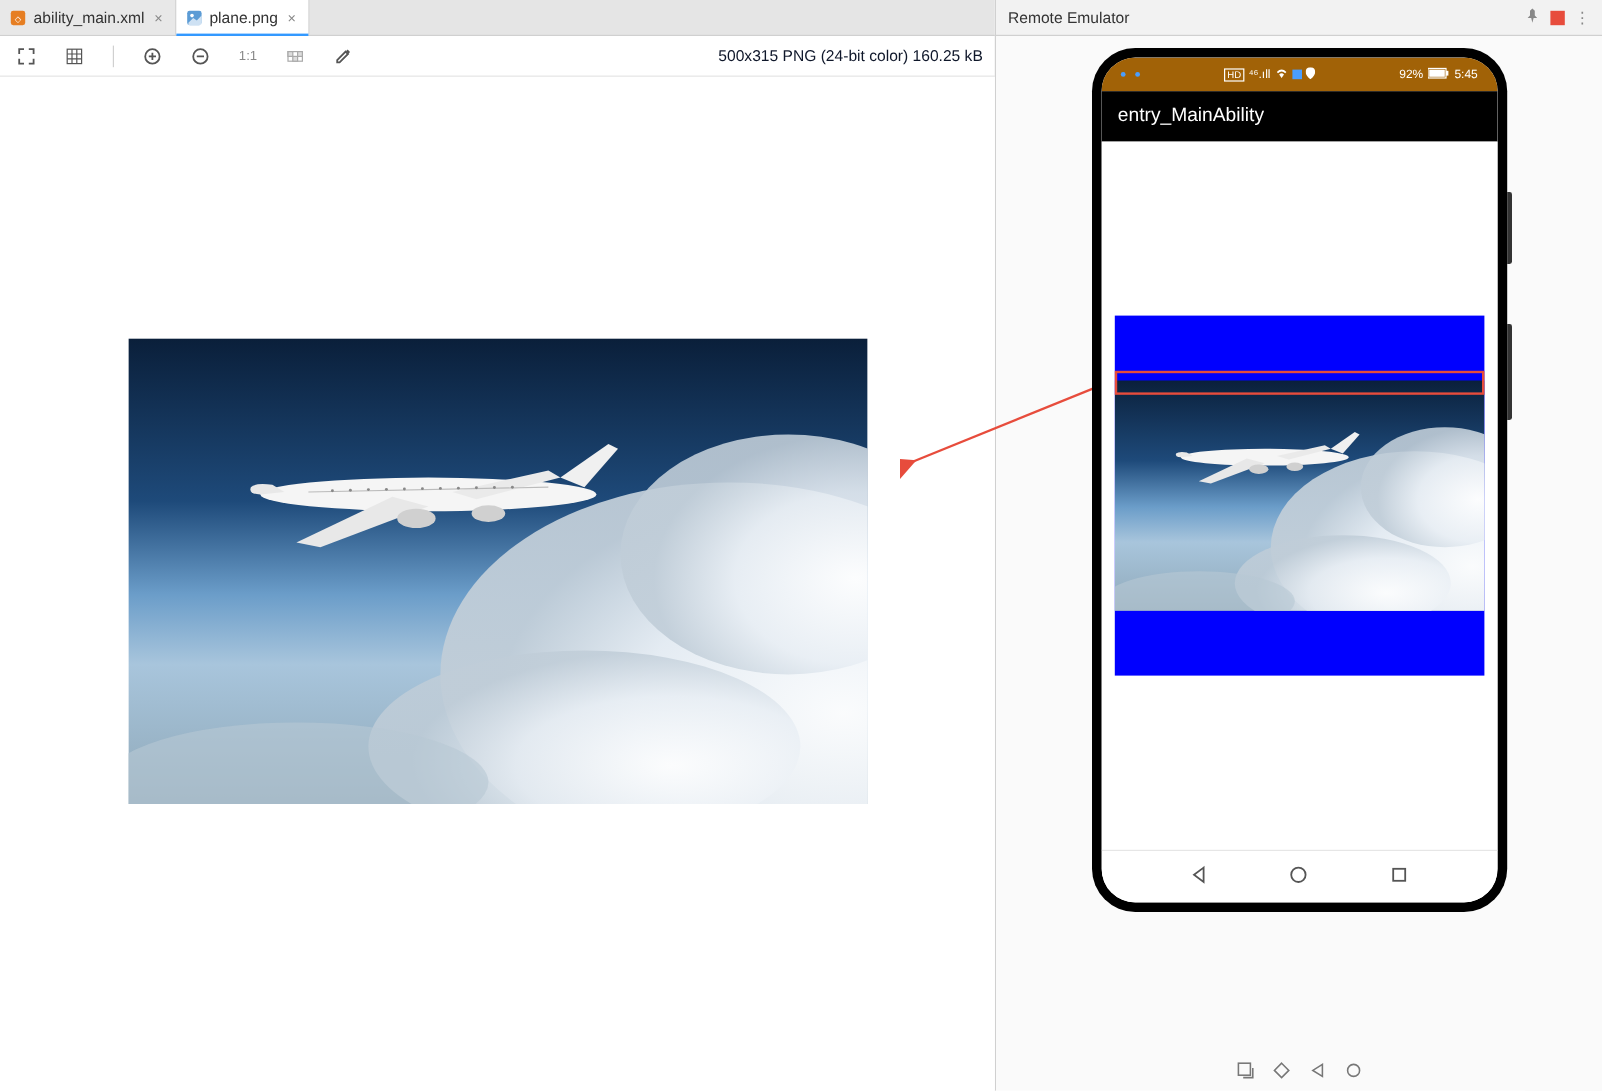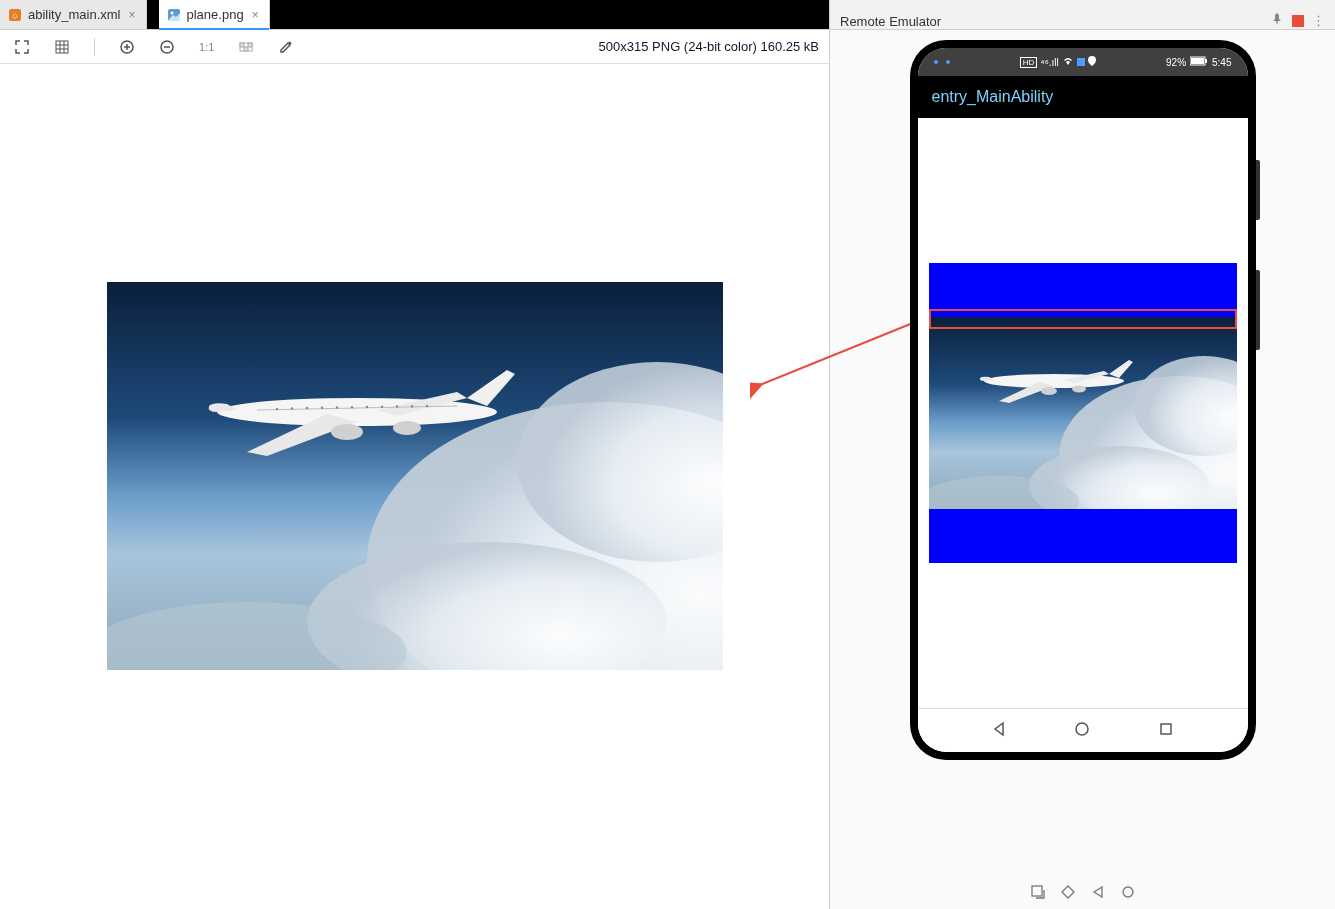--- a/index.html
+++ b/index.html
@@ -21,23 +21,22 @@
       border-right: 1px solid #d0d0d0;
       display: flex;
       flex-direction: column;
     }
     
     
     .tabs {
       height: 30px;
       display: flex;
       align-items: stretch;
-      background: #000000;
+      background: #e5e5e5;
       border-bottom: 1px solid #d0d0d0;
-      gap: 12px;
     }
     .tab {
       display: flex;
       align-items: center;
       padding: 0 8px;
       background: #e8e8e8;
       border-right: 1px solid #d0d0d0;
       gap: 6px;
       cursor: pointer;
       position: relative;
@@ -120,22 +119,22 @@
     
     .right-panel {
       flex: 1;
       display: flex;
       flex-direction: column;
       background: #fafafa;
     }
     .emulator-header {
       height: 30px;
       display: flex;
-      align-items: flex-end;
-      padding: 0 10px;
+      align-items: center;
+      padding: 12px 10px;
       border-bottom: 1px solid #d0d0d0;
       background: #f2f2f2;
       justify-content: space-between;
     }
     .emulator-title {
       color: #333;
       font-size: 13px;
     }
     .emulator-controls {
       display: flex;
@@ -185,21 +184,21 @@
       width: 100%;
       height: 100%;
       background: #fff;
       border-radius: 28px;
       overflow: hidden;
       display: flex;
       flex-direction: column;
     }
     .phone-statusbar {
       height: 28px;
-      background: #404040;
+      background: #a16207;
       display: flex;
       align-items: center;
       justify-content: space-between;
       padding: 0 16px;
       color: #fff;
       font-size: 10px;
     }
     .statusbar-left {
       display: flex;
       gap: 8px;
@@ -217,21 +216,21 @@
       font-size: 10px;
     }
     .statusbar-right {
       display: flex;
       align-items: center;
       gap: 4px;
     }
     .phone-titlebar {
       height: 42px;
       background: #000;
-      color: #7dd3fc;
+      color: #ffffff;
       display: flex;
       align-items: center;
       padding: 0 14px;
       font-size: 16px;
     }
     .phone-content {
       flex: 1;
       background: #fff;
       display: flex;
       flex-direction: column;

